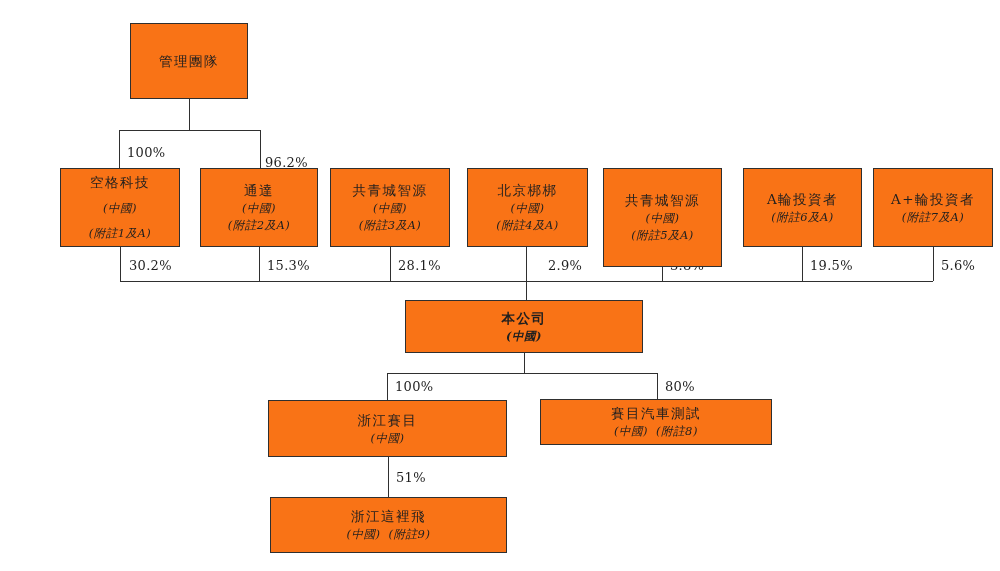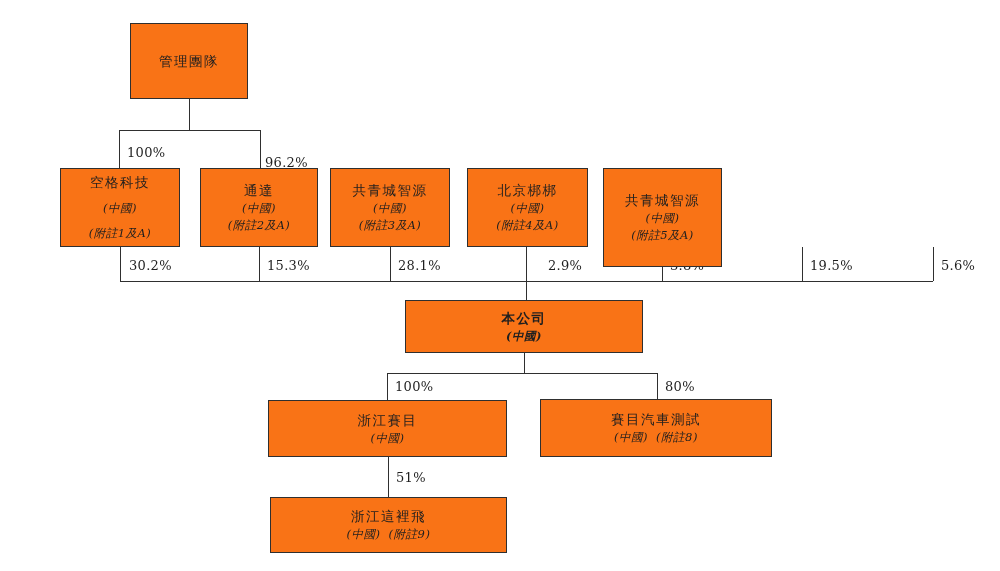--- a/index.html
+++ b/index.html
@@ -87,33 +87,41 @@
     <div class="note">(中國)</div>
     <div class="note">(附註4及A)</div>
   </div>
 
   <div class="node" style="left:603px;top:168px;width:119px;height:99px;text-align:center;">
     <div class="name">共青城智源</div>
     <div class="note">(中國)</div>
     <div class="note">(附註5及A)</div>
   </div>
 
+  <div class="node" style="left:743px;top:168px;width:119px;height:79px;">
+    <div class="name">A輪投資者</div>
+    <div class="note">(附註6及A)</div>
+  </div>
 
+  <div class="node" style="left:873px;top:168px;width:120px;height:79px;">
+    <div class="name">A+輪投資者</div>
+    <div class="note">(附註7及A)</div>
+  </div>
 
   <div class="node" style="left:405px;top:300px;width:238px;height:53px;font-weight:bold;">
     <div class="name">本公司</div>
     <div class="note">(中國)</div>
   </div>
 
   <div class="node" style="left:268px;top:400px;width:239px;height:57px;">
     <div class="name">浙江賽目</div>
     <div class="note">(中國)</div>
   </div>
 
-  <div class="node" style="left:540px;top:399px;width:232px;height:58px;">
+  <div class="node" style="left:540px;top:399px;width:232px;height:46px;">
     <div class="name">賽目汽車測試</div>
     <div class="inline-notes">
       <span class="note">(中國)</span>
       <span class="note">(附註8)</span>
     </div>
   </div>
 
   <div class="node" style="left:270px;top:497px;width:237px;height:56px;">
     <div class="name">浙江這裡飛</div>
     <div class="inline-notes">

